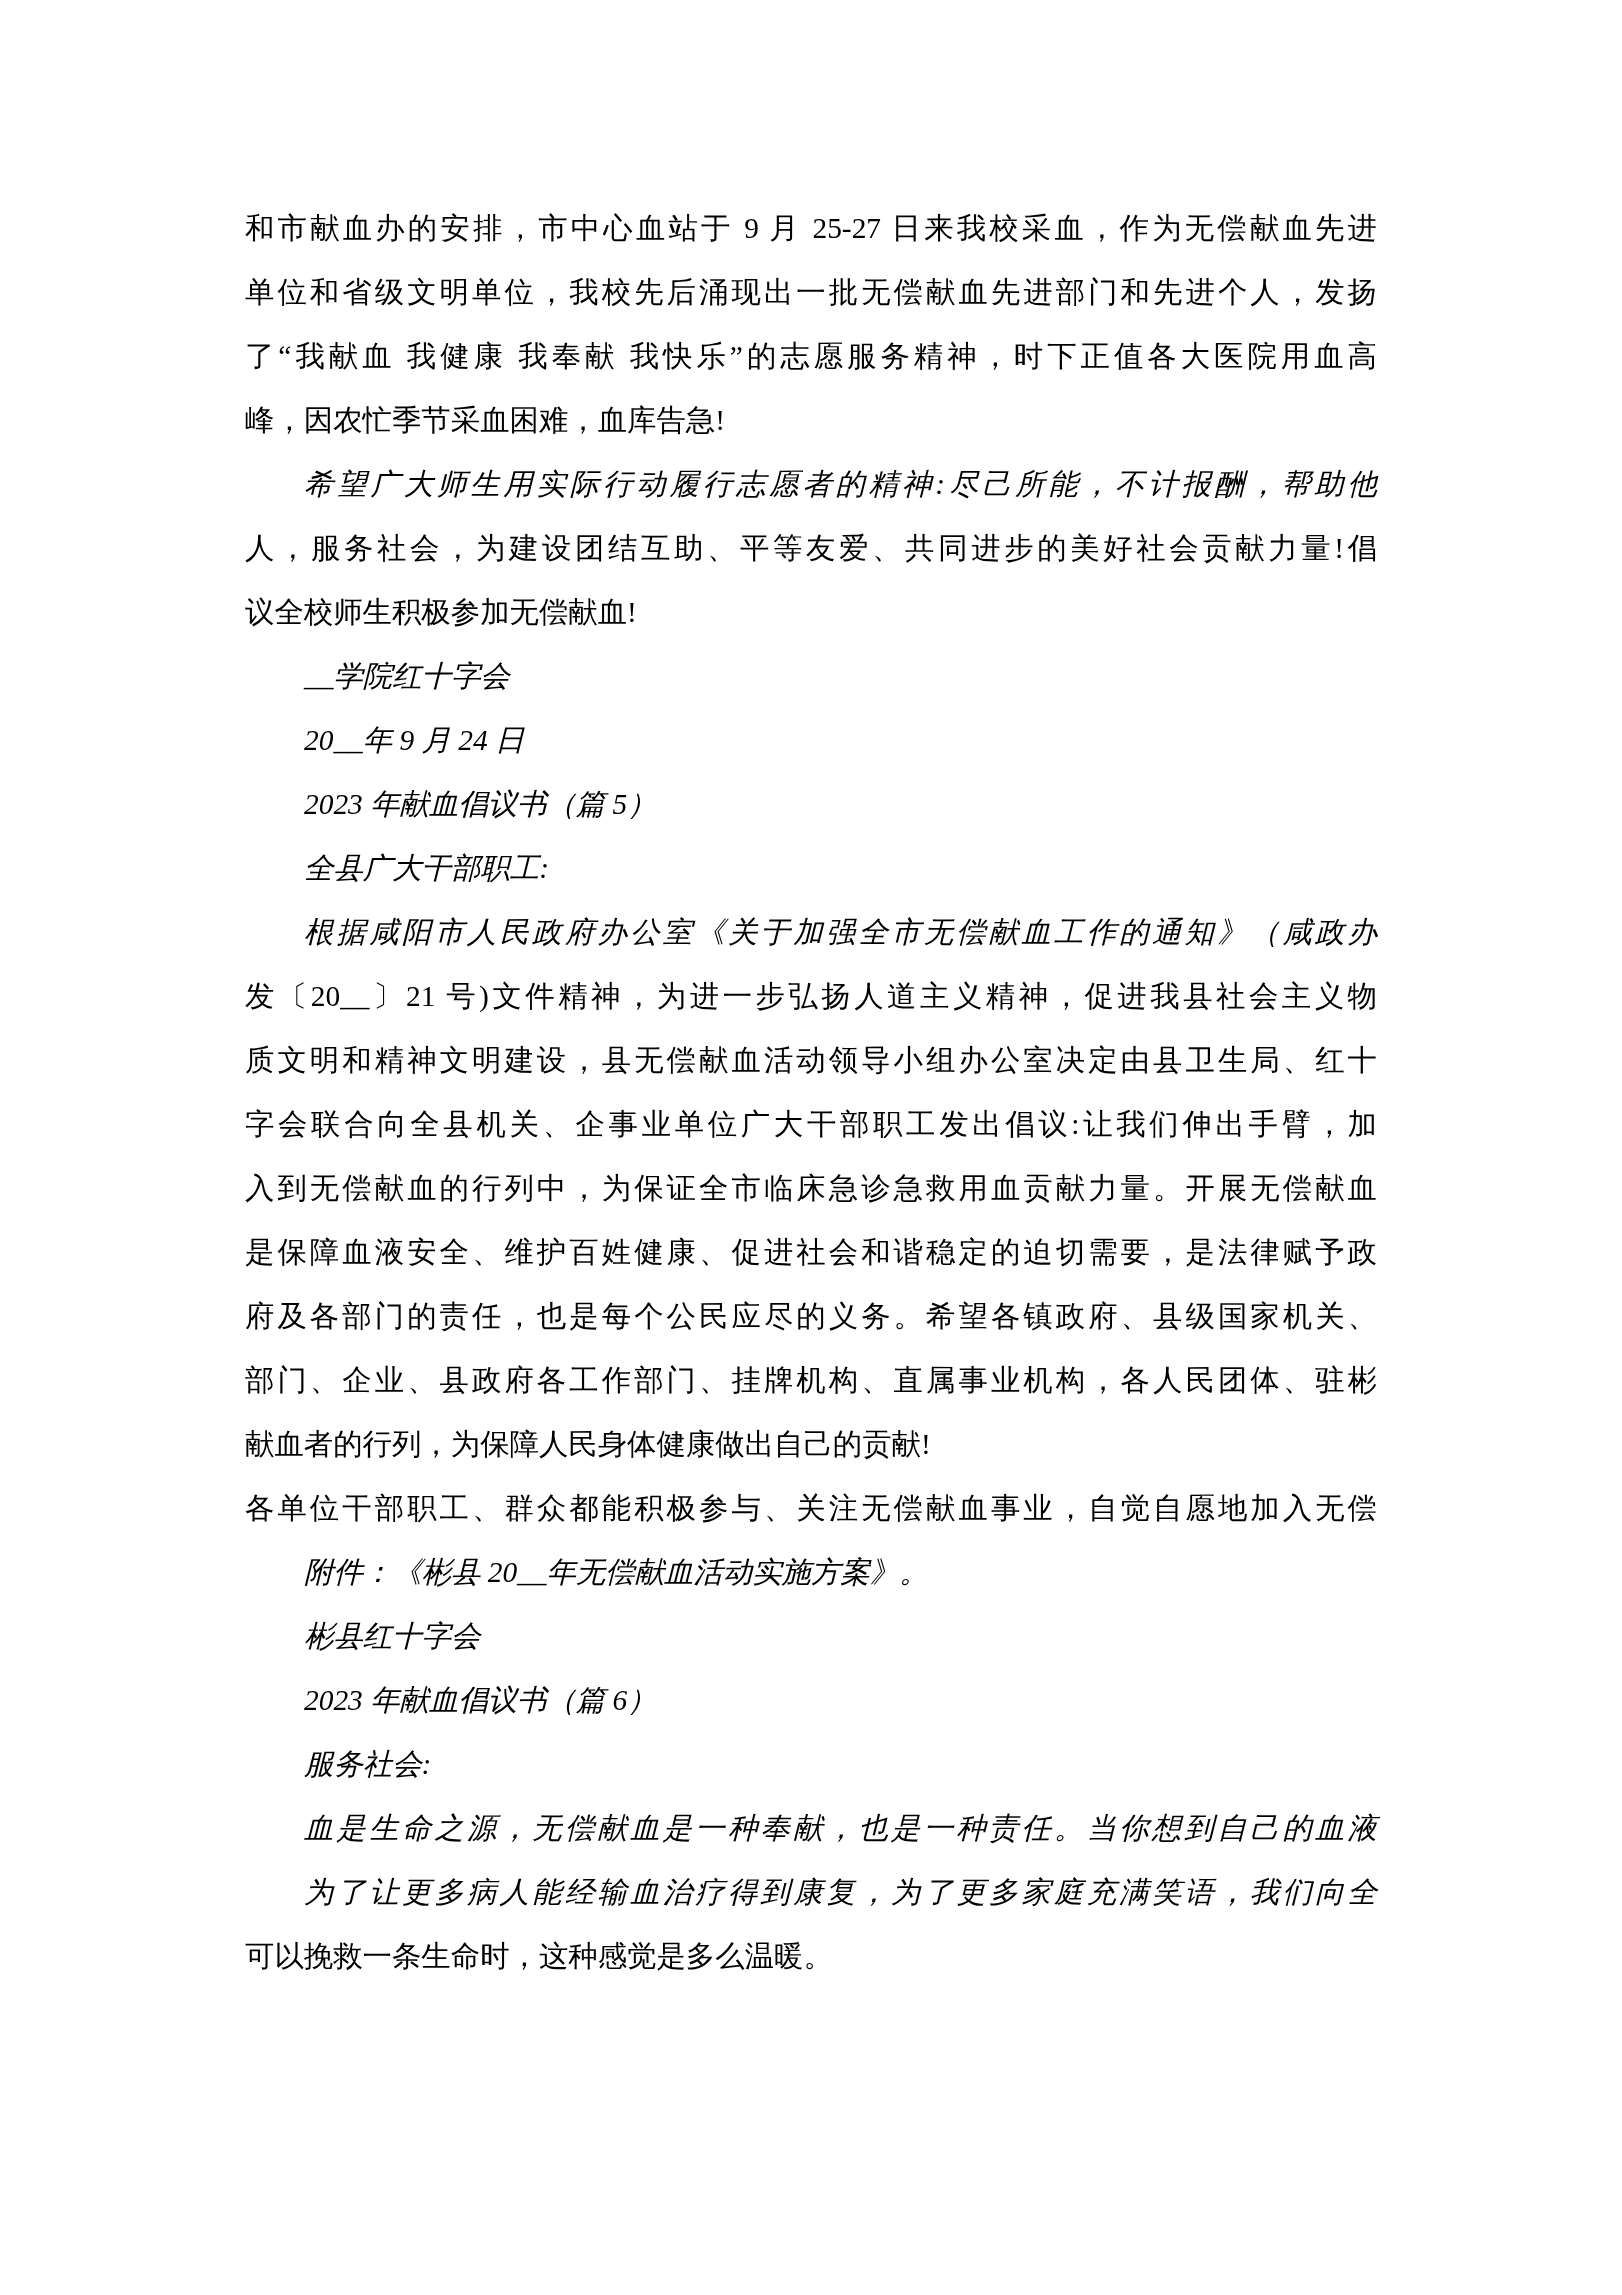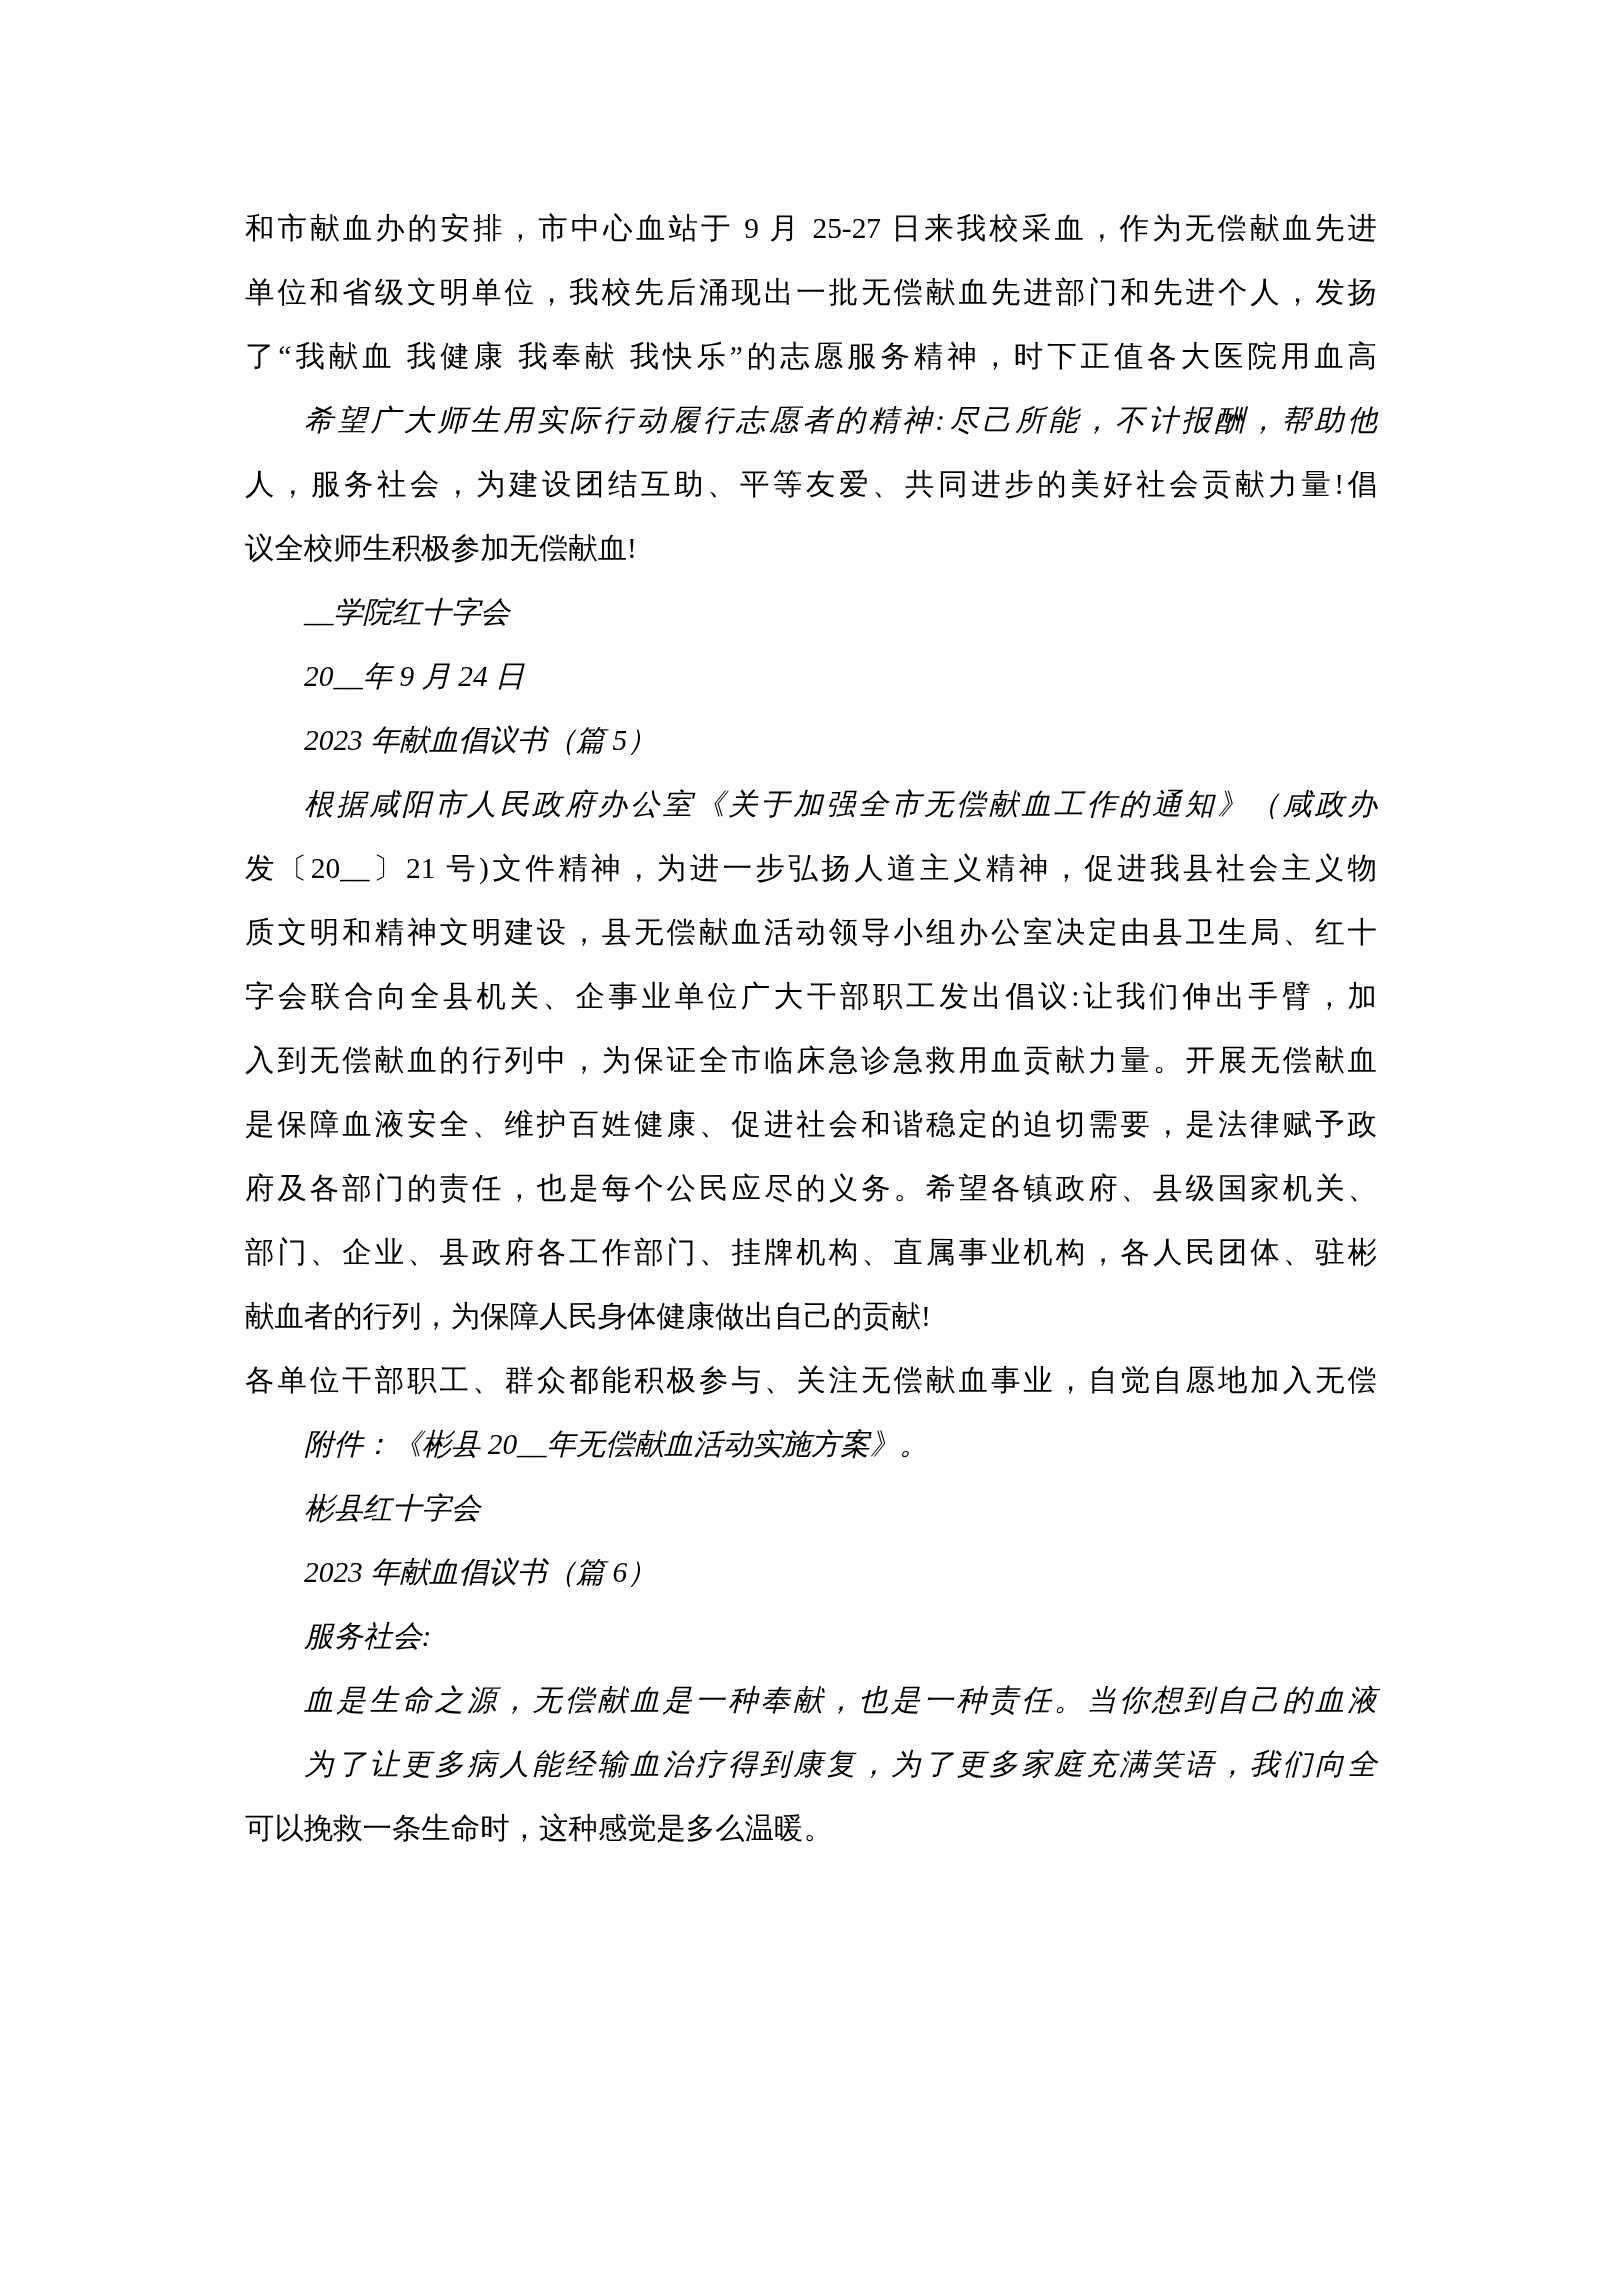--- a/index.html
+++ b/index.html
@@ -47,26 +47,28 @@
   }
 </style>
 </head>
 <body>
 
 <div class="page">
   <div class="text-block">
       <div class="line fill">和市献血办的安排，市中心血站于 9 月 25-27 日来我校采血，作为无偿献血先进</div>
       <div class="line fill">单位和省级文明单位，我校先后涌现出一批无偿献血先进部门和先进个人，发扬</div>
       <div class="line fill">了“我献血 我健康 我奉献 我快乐”的志愿服务精神，时下正值各大医院用血高</div>
+      <div class="line">峰，因农忙季节采血困难，血库告急!</div>
       <div class="line indent fill">希望广大师生用实际行动履行志愿者的精神:尽己所能，不计报酬，帮助他</div>
       <div class="line fill">人，服务社会，为建设团结互助、平等友爱、共同进步的美好社会贡献力量!倡</div>
       <div class="line">议全校师生积极参加无偿献血!</div>
       <div class="line indent">__学院红十字会</div>
       <div class="line indent">20__年 9 月 24 日</div>
       <div class="line indent">2023 年献血倡议书（篇 5）</div>
+      <div class="line indent">全县广大干部职工:</div>
       <div class="line indent fill">根据咸阳市人民政府办公室《关于加强全市无偿献血工作的通知》（咸政办</div>
       <div class="line fill">发〔20__〕21 号)文件精神，为进一步弘扬人道主义精神，促进我县社会主义物</div>
       <div class="line fill">质文明和精神文明建设，县无偿献血活动领导小组办公室决定由县卫生局、红十</div>
       <div class="line fill">字会联合向全县机关、企事业单位广大干部职工发出倡议:让我们伸出手臂，加</div>
       <div class="line fill">入到无偿献血的行列中，为保证全市临床急诊急救用血贡献力量。开展无偿献血</div>
       <div class="line fill">是保障血液安全、维护百姓健康、促进社会和谐稳定的迫切需要，是法律赋予政</div>
       <div class="line fill">府及各部门的责任，也是每个公民应尽的义务。希望各镇政府、县级国家机关、</div>
       <div class="line fill">部门、企业、县政府各工作部门、挂牌机构、直属事业机构，各人民团体、驻彬</div>
       <div class="line">献血者的行列，为保障人民身体健康做出自己的贡献!</div>
       <div class="line fill">各单位干部职工、群众都能积极参与、关注无偿献血事业，自觉自愿地加入无偿</div>

